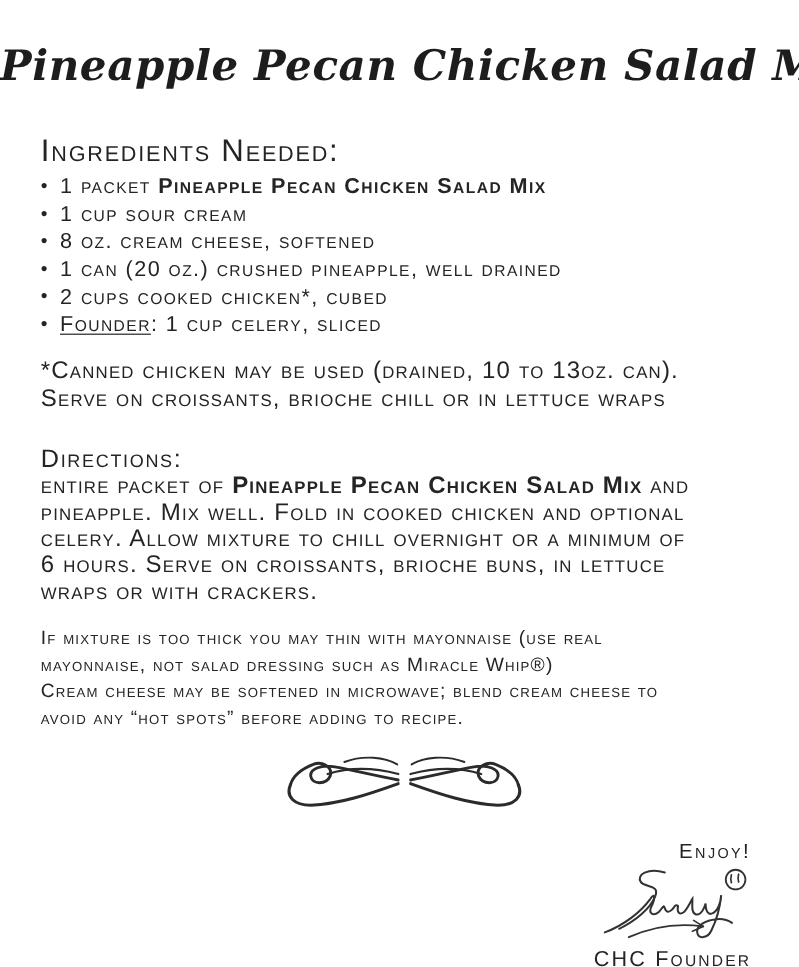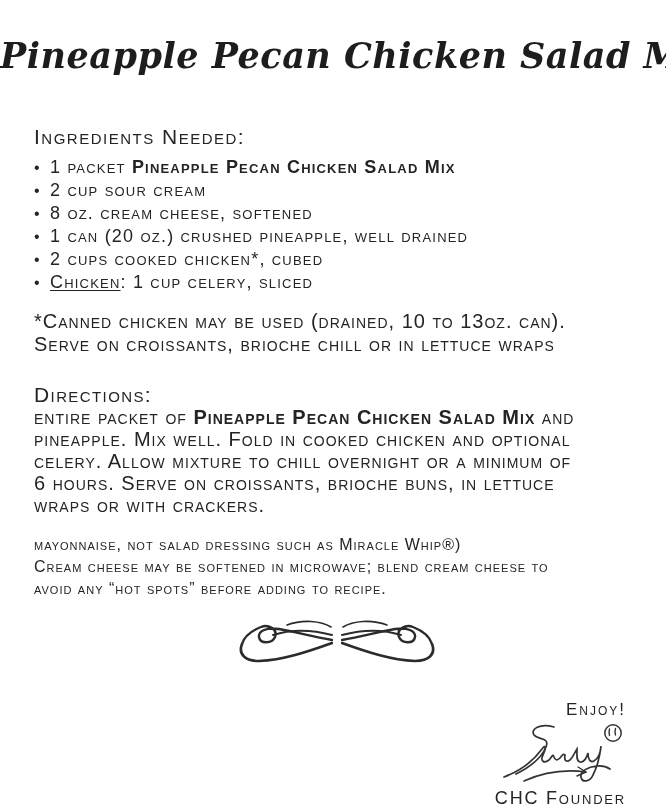--- a/index.html
+++ b/index.html
@@ -15,21 +15,21 @@
     margin:0;padding-top:30px;text-align:center;white-space:nowrap;
     font-family:"DejaVu Serif",serif;font-style:italic;font-weight:700;
     font-size:35px;line-height:52px;letter-spacing:.5px;color:#1d1d1d;
   }
 
   
   .content{padding:0 26px 0 34px;}
   .sc{font-variant:small-caps;}
 
   .section-heading{
-    margin-top:42px;font-size:21px;letter-spacing:1.5px;line-height:26px;
+    margin-top:30px;font-size:26px;letter-spacing:1.5px;line-height:26px;
   }
 
   ul.ingredients{
     list-style:none;margin:6px 0 0 0;padding:0;
     font-size:18px;letter-spacing:1.2px;
   }
   ul.ingredients li{position:relative;padding-left:16px;line-height:23px;}
   ul.ingredients li::before{
     content:"\2022";position:absolute;left:0;top:0;font-size:16px;color:#242424;
   }
@@ -66,44 +66,45 @@
 <div class="page">
 
   <h1 class="title">Pineapple Pecan Chicken Salad Mix</h1>
 
   <div class="content">
 
     <div class="section-heading sc">Ingredients Needed:</div>
 
     <ul class="ingredients sc">
       <li><span>1 packet </span><span class="b">Pineapple Pecan Chicken Salad Mix</span></li>
-      <li><span>2 cup sour cream</span></li>
+      <li><span>1 cup sour cream</span></li>
       <li><span>8 oz. cream cheese, softened</span></li>
       <li><span>1 can (20 oz.) crushed pineapple, well drained</span></li>
       <li><span>2 cups cooked chicken*, cubed</span></li>
-      <li><span class="u">Chicken</span><span>: 1 cup celery, sliced</span></li>
+      <li><span class="u">Founder</span><span>: 1 cup celery, sliced</span></li>
     </ul>
 
     <div class="note sc">
         <div>*Canned chicken may be used (drained, 10 to 13oz. can).</div>
         <div>Serve on croissants, brioche chill or in lettuce wraps</div>
       </div>
 
     <div class="directions sc">
       <div class="directions-heading">Directions:</div>
       <div>
           <div><span>entire packet of </span><span class="b">Pineapple Pecan Chicken Salad Mix</span><span> and</span></div>
           <div><span>pineapple. Mix well. Fold in cooked chicken and optional</span></div>
           <div><span>celery. Allow mixture to chill overnight or a minimum of</span></div>
           <div><span>6 hours. Serve on croissants, brioche buns, in lettuce</span></div>
           <div><span>wraps or with crackers.</span></div>
         </div>
     </div>
 
     <div class="footnote sc">
+        <div>If mixture is too thick you may thin with mayonnaise (use real</div>
         <div>mayonnaise, not salad dressing such as Miracle Whip®)</div>
       </div>
 
     <div class="footnote sc">
         <div>Cream cheese may be softened in microwave; blend cream cheese to</div>
         <div>avoid any “hot spots” before adding to recipe.</div>
       </div>
 
     <div class="flourish">
       <svg width="102" height="50" viewBox="0 0 102 50" fill="none" stroke="#2b2b2b" stroke-linecap="round">

